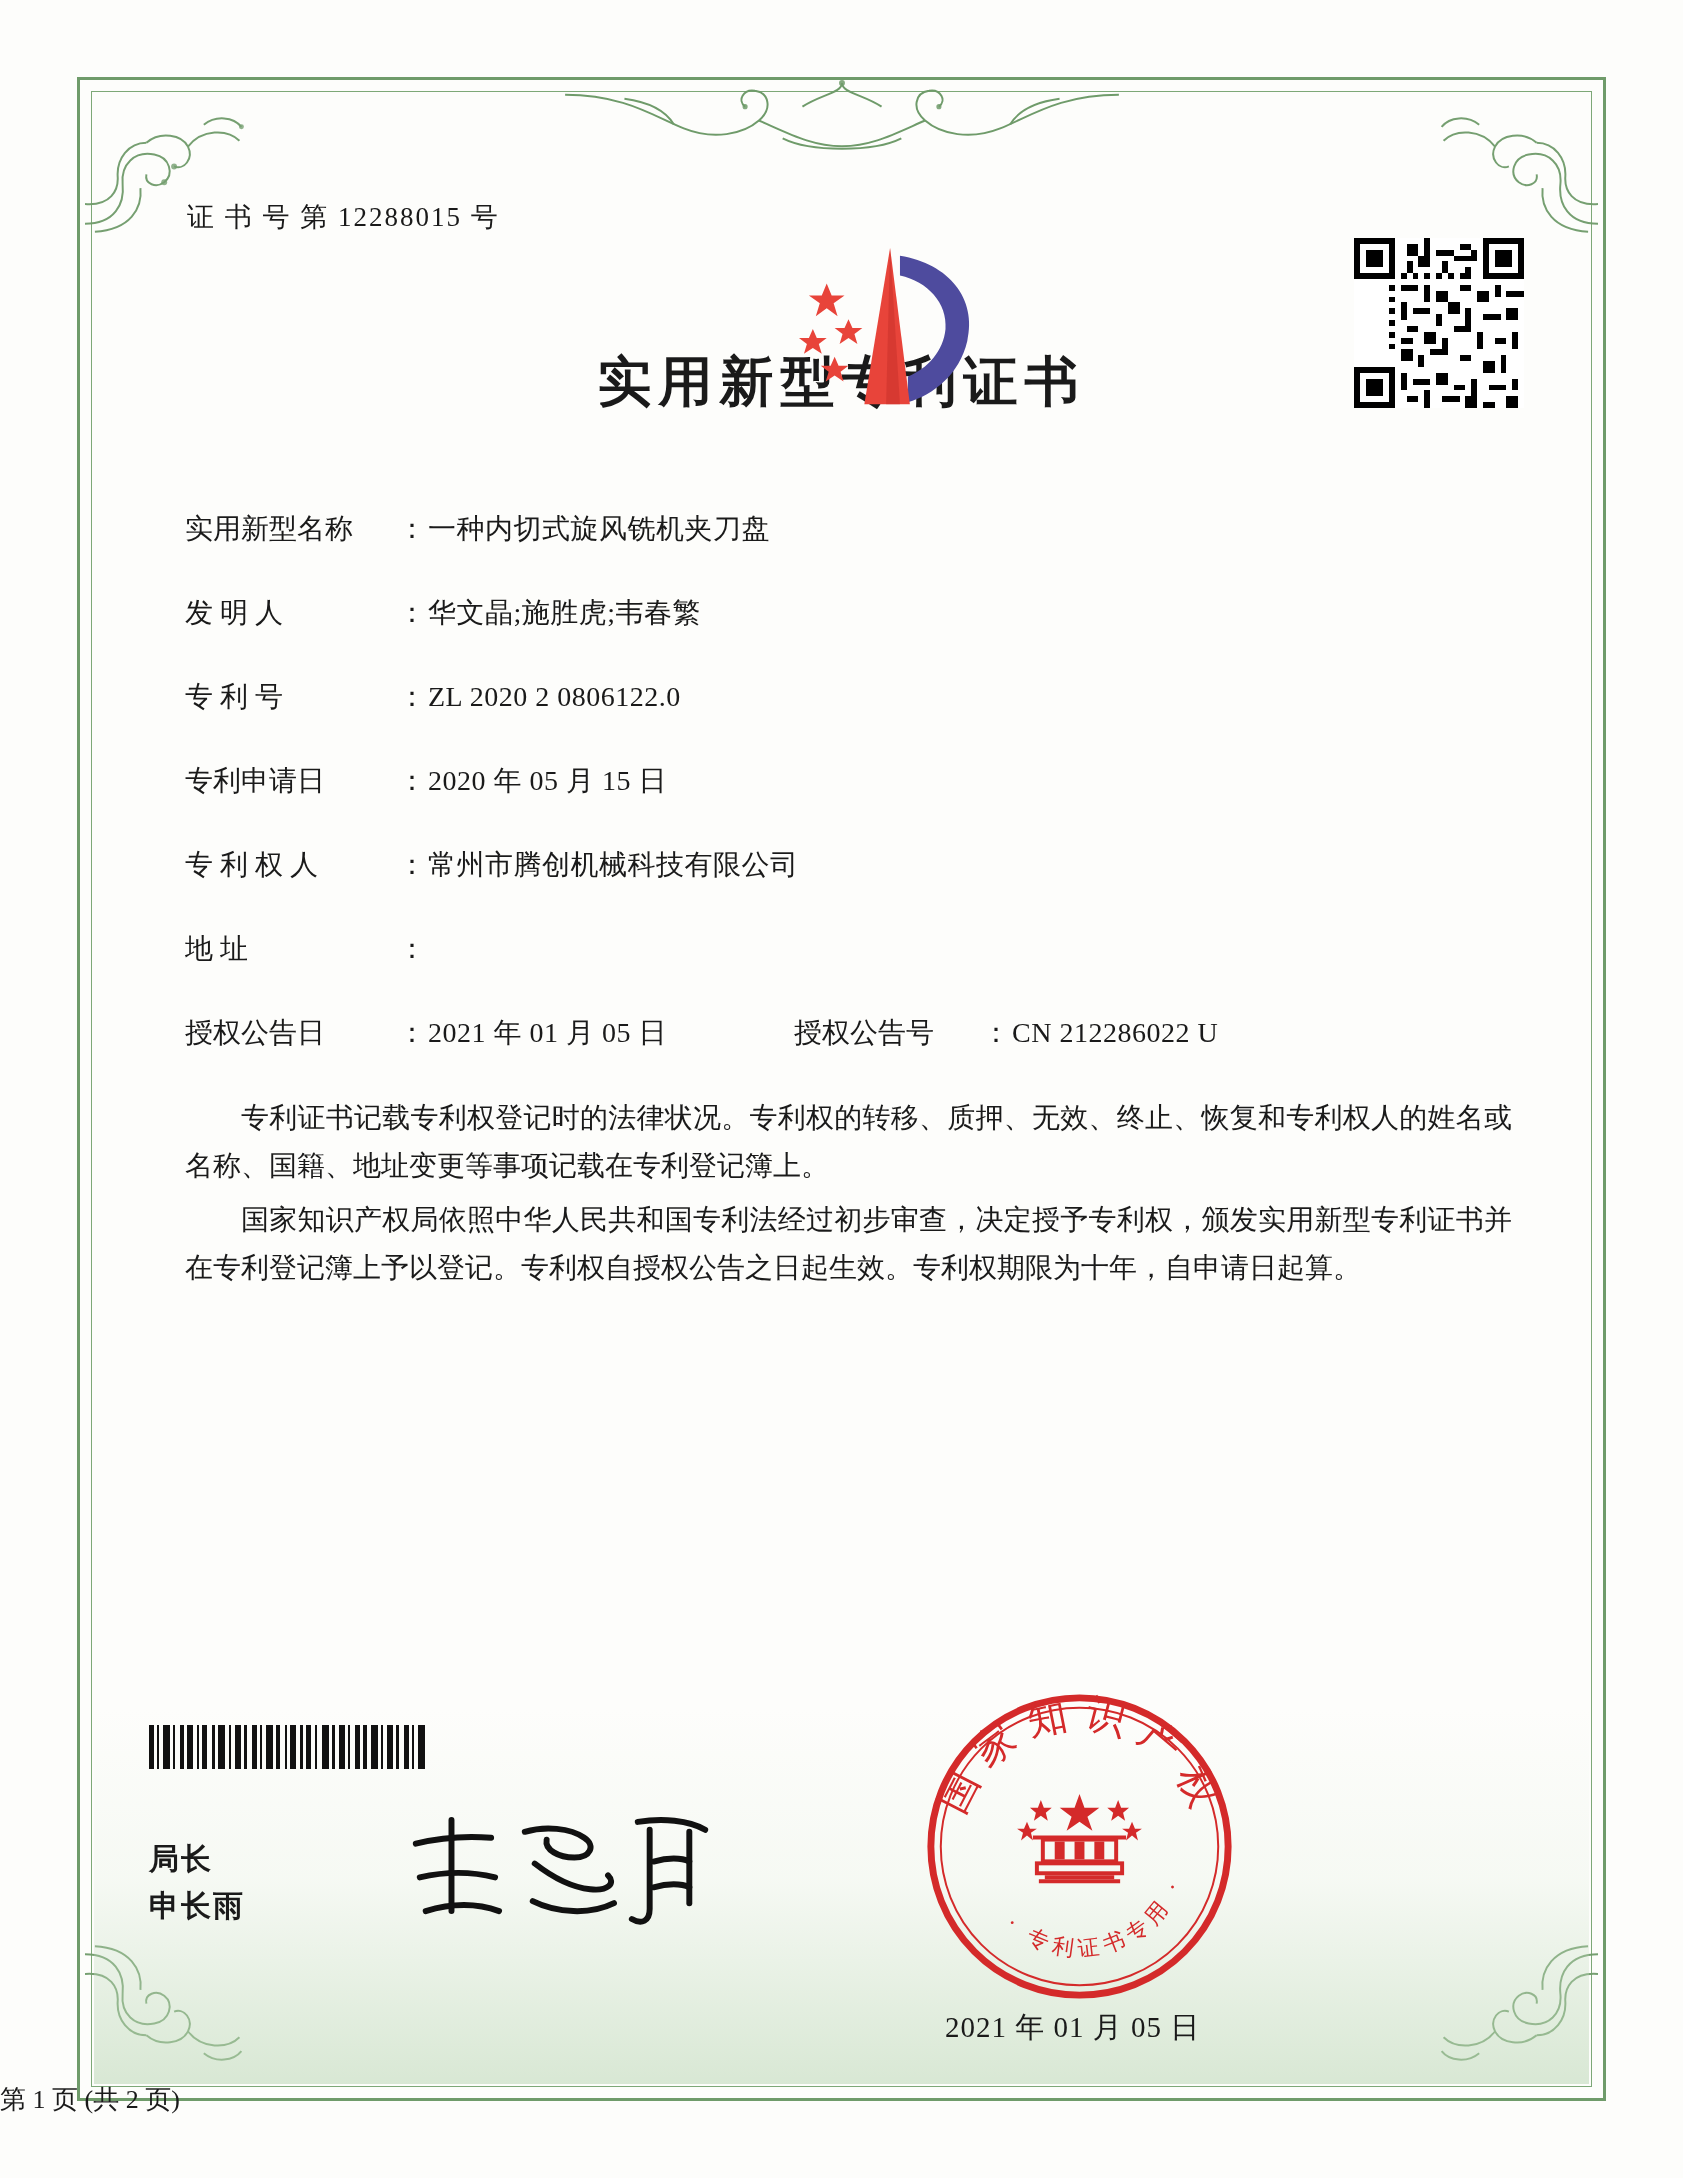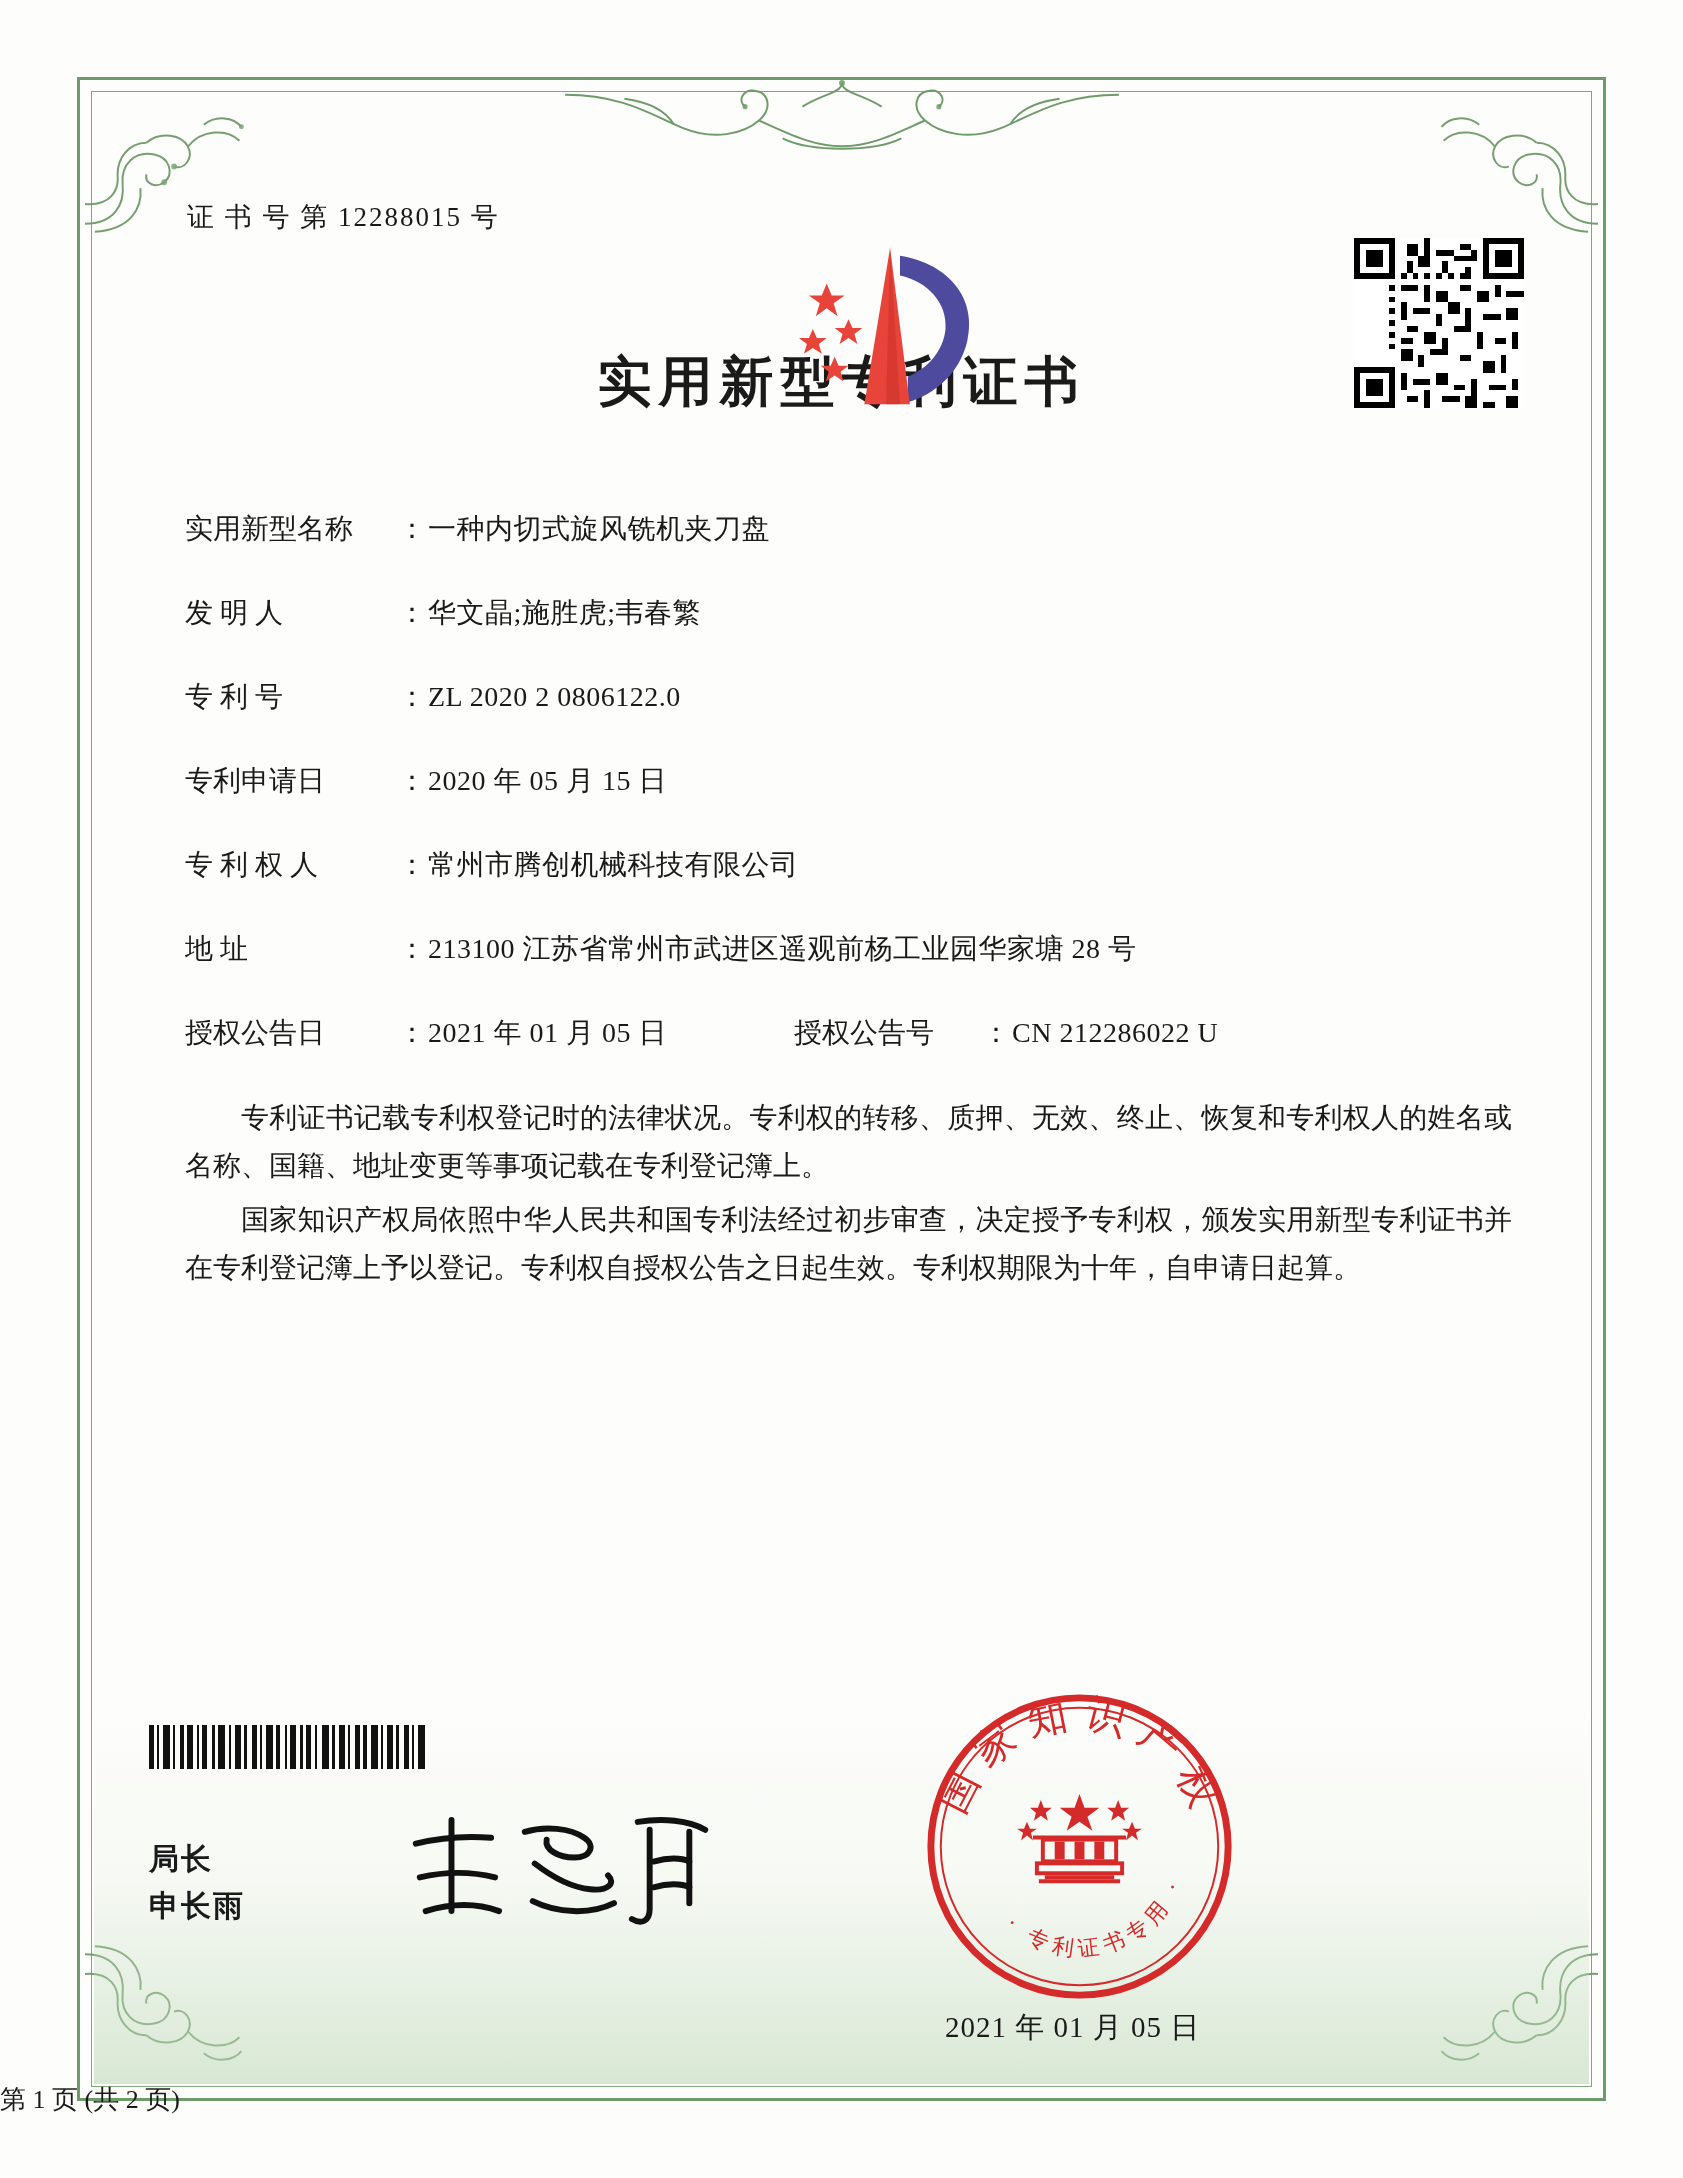--- a/index.html
+++ b/index.html
@@ -431,21 +431,20 @@
 
       <div class="field-row">
         <span class="field-label">专 利 权 人</span>
         <span class="field-colon">：</span>
         <span class="field-value">常州市腾创机械科技有限公司</span>
       </div>
 
       <div class="field-row">
         <span class="field-label">地 址</span>
         <span class="field-colon">：</span>
-        <span class="field-value">213100 江苏省常州市武进区遥观前杨工业园华家塘 28 号</span>
       </div>
 
       <div class="row-two">
         <span class="field-label">授权公告日</span>
         <span class="field-colon">：</span>
         <span class="field-value">2021 年 01 月 05 日</span>
         <span class="seg2">
           <span class="field-label">授权公告号</span>
           <span class="field-colon">：</span>
           <span class="field-value">CN 212286022 U</span>

